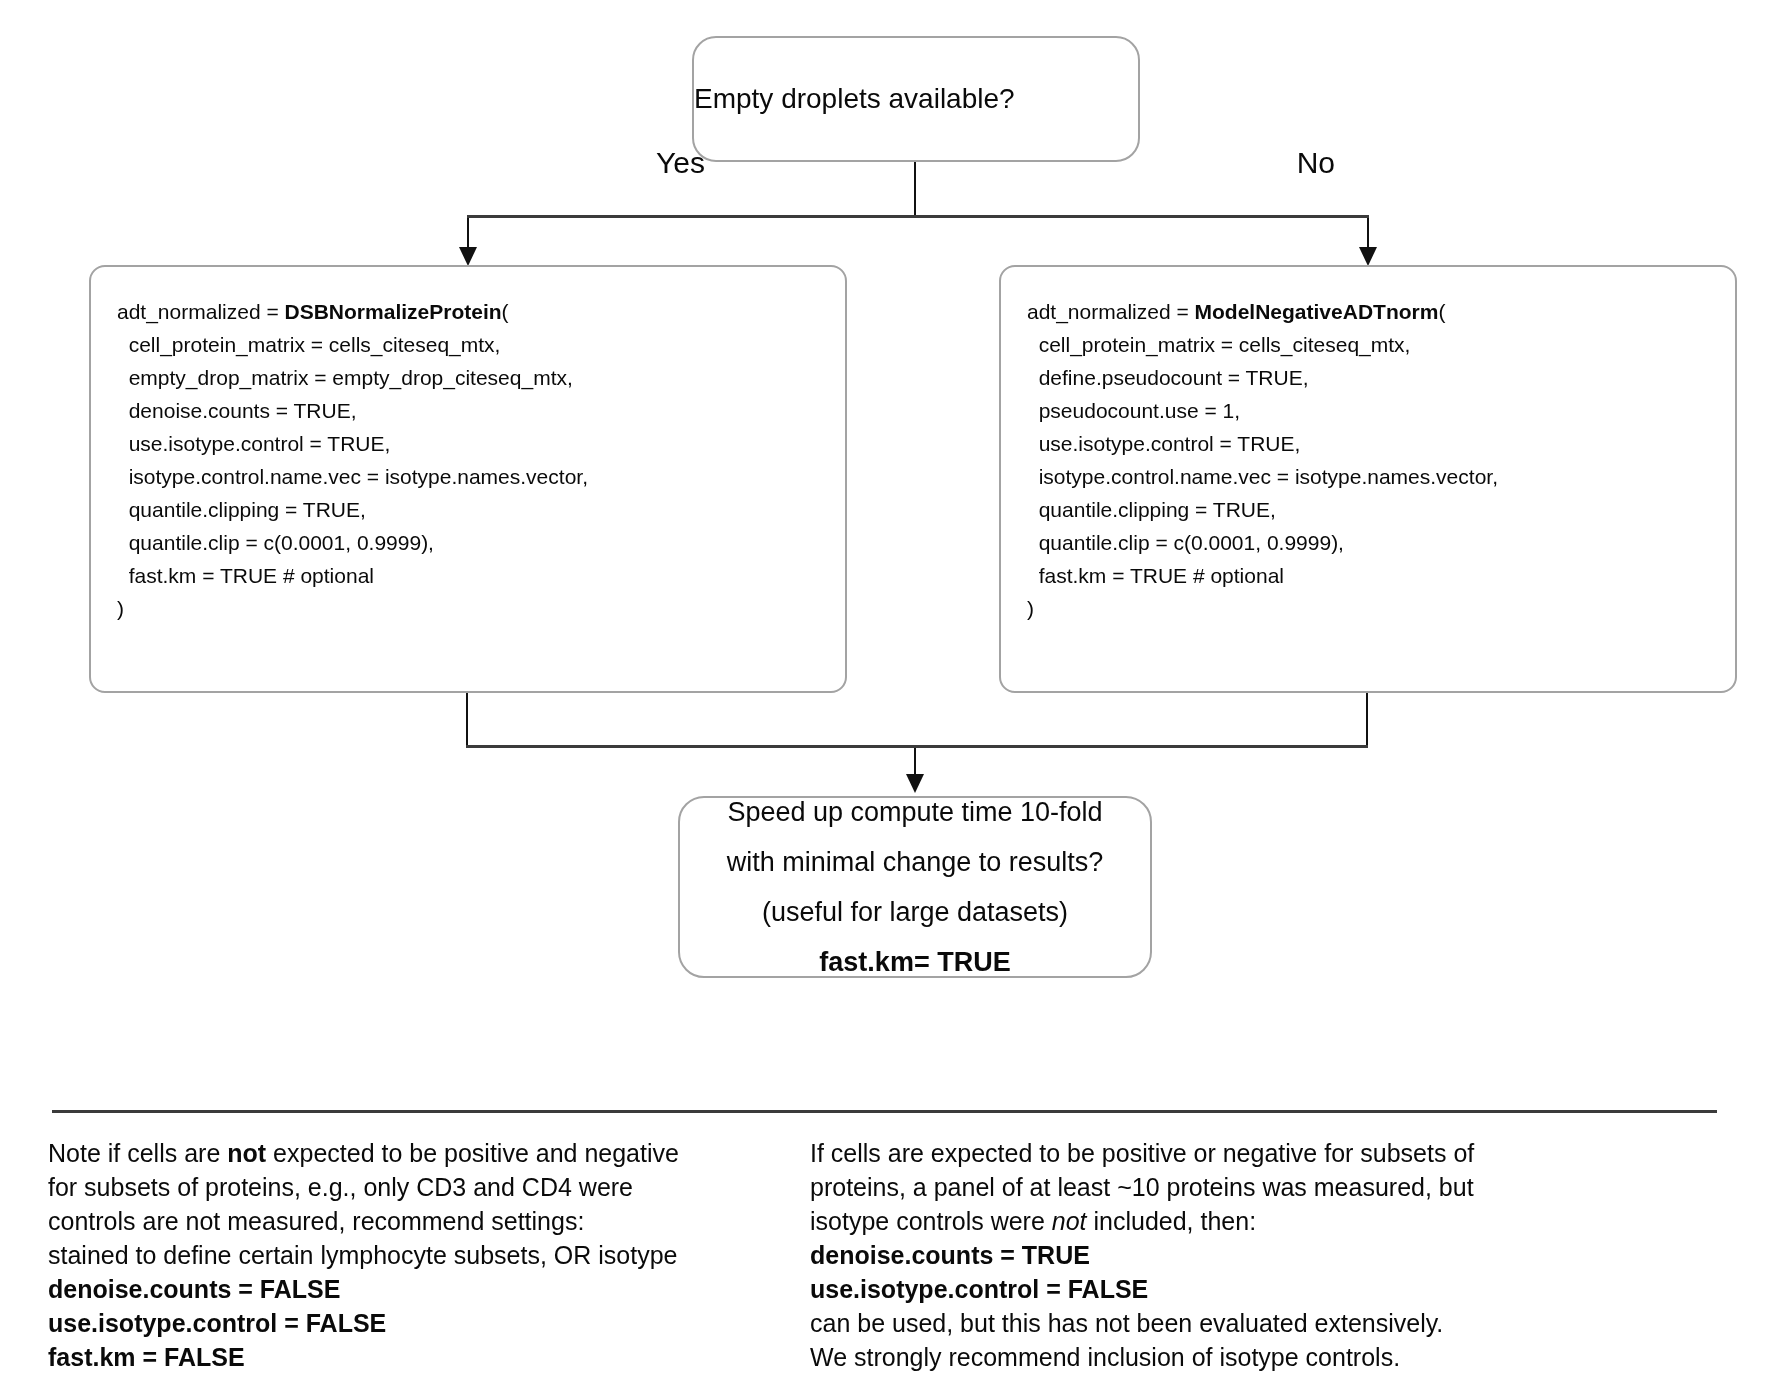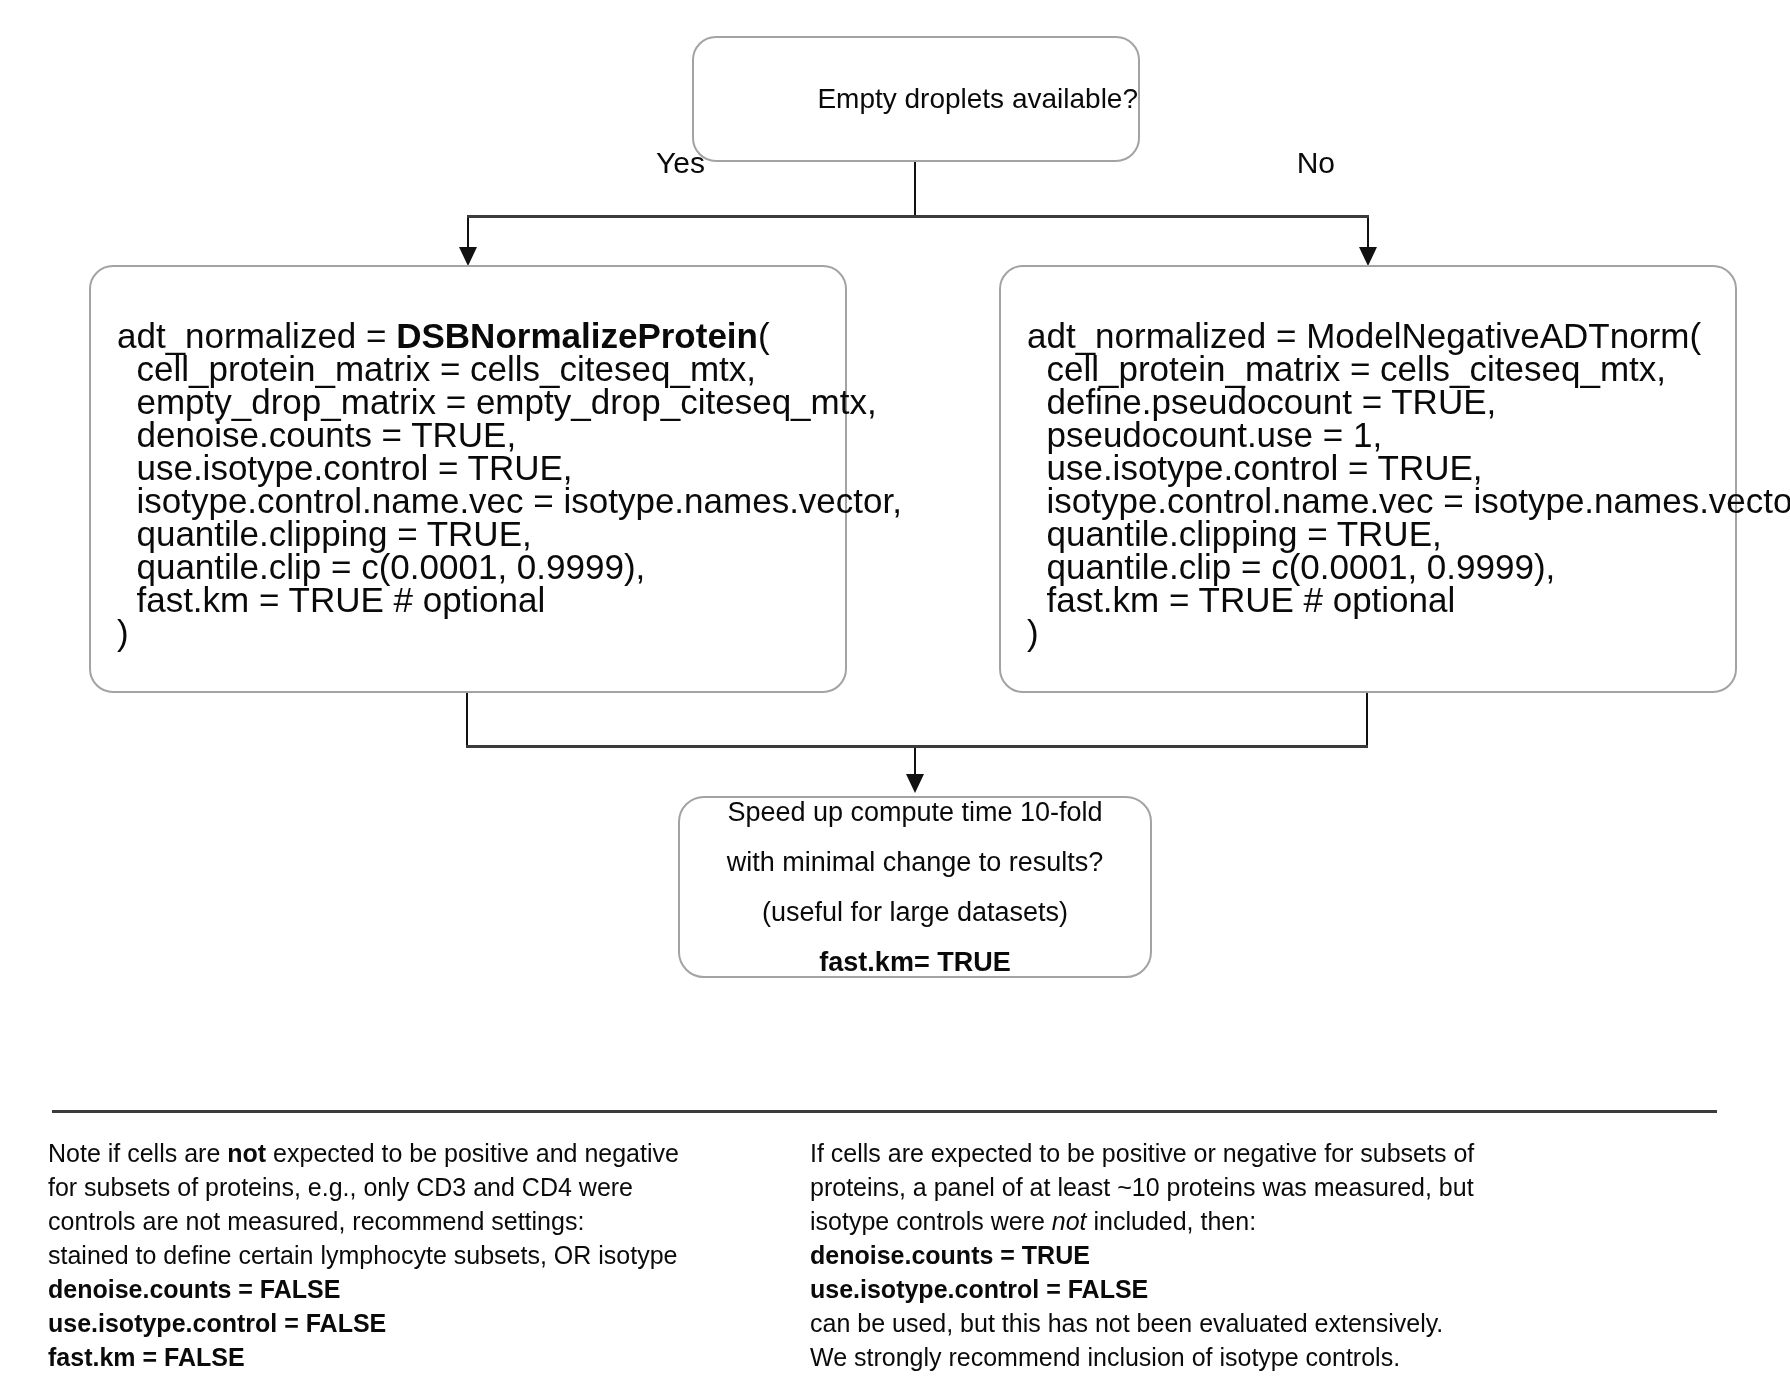--- a/index.html
+++ b/index.html
@@ -19,27 +19,27 @@
     overflow:hidden;
   }
   .node{
     position:absolute;
     border:2px solid var(--box-border);
     background:var(--background);
     box-sizing:border-box;
   }
   .qbox{
     border-radius:24px;
-    display:flex;align-items:center;justify-content:flex-end;
+    display:flex;align-items:center;justify-content:flex-start;
     font-size:28px;
   }
   .codebox{
-    border-radius:24px;
-    padding:52px 26px 0 26px;
-    font-size:35px;
+    border-radius:16px;
+    padding:28px 26px 0 26px;
+    font-size:21px;
     line-height:33px;
   }
   .codebox .tline{white-space:pre;}
   .resultbox{
     border-radius:26px;
     display:flex;flex-direction:column;align-items:center;justify-content:center;
     font-size:27px;line-height:34px;text-align:center;gap:16px;
   }
   .branch-label{
     position:absolute;width:150px;text-align:right;
@@ -89,21 +89,21 @@
       <div class="tline"><span>  denoise.counts = TRUE,</span></div>
       <div class="tline"><span>  use.isotype.control = TRUE,</span></div>
       <div class="tline"><span>  isotype.control.name.vec = isotype.names.vector,</span></div>
       <div class="tline"><span>  quantile.clipping = TRUE,</span></div>
       <div class="tline"><span>  quantile.clip = c(0.0001, 0.9999),</span></div>
       <div class="tline"><span>  fast.km = TRUE # optional</span></div>
       <div class="tline"><span>)</span></div>
     </div>
 
   <div class="node codebox" style="left:999px;top:265px;width:738px;height:428px;">
-      <div class="tline"><span>adt_normalized = </span><span style="font-weight: normal;">ModelNegativeADTnorm</span><span>(</span></div>
+      <div class="tline"><span>adt_normalized = </span><span style="font-weight: bold;">ModelNegativeADTnorm</span><span>(</span></div>
       <div class="tline"><span>  cell_protein_matrix = cells_citeseq_mtx,</span></div>
       <div class="tline"><span>  define.pseudocount = TRUE,</span></div>
       <div class="tline"><span>  pseudocount.use = 1,</span></div>
       <div class="tline"><span>  use.isotype.control = TRUE,</span></div>
       <div class="tline"><span>  isotype.control.name.vec = isotype.names.vector,</span></div>
       <div class="tline"><span>  quantile.clipping = TRUE,</span></div>
       <div class="tline"><span>  quantile.clip = c(0.0001, 0.9999),</span></div>
       <div class="tline"><span>  fast.km = TRUE # optional</span></div>
       <div class="tline"><span>)</span></div>
     </div>

